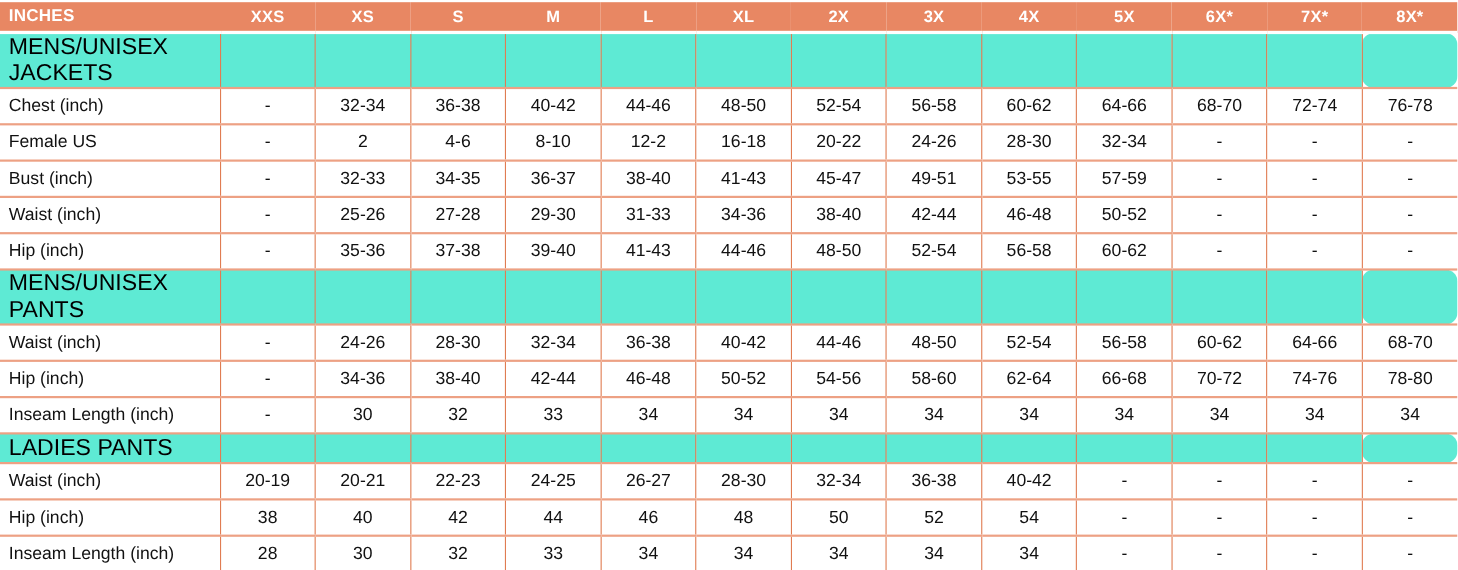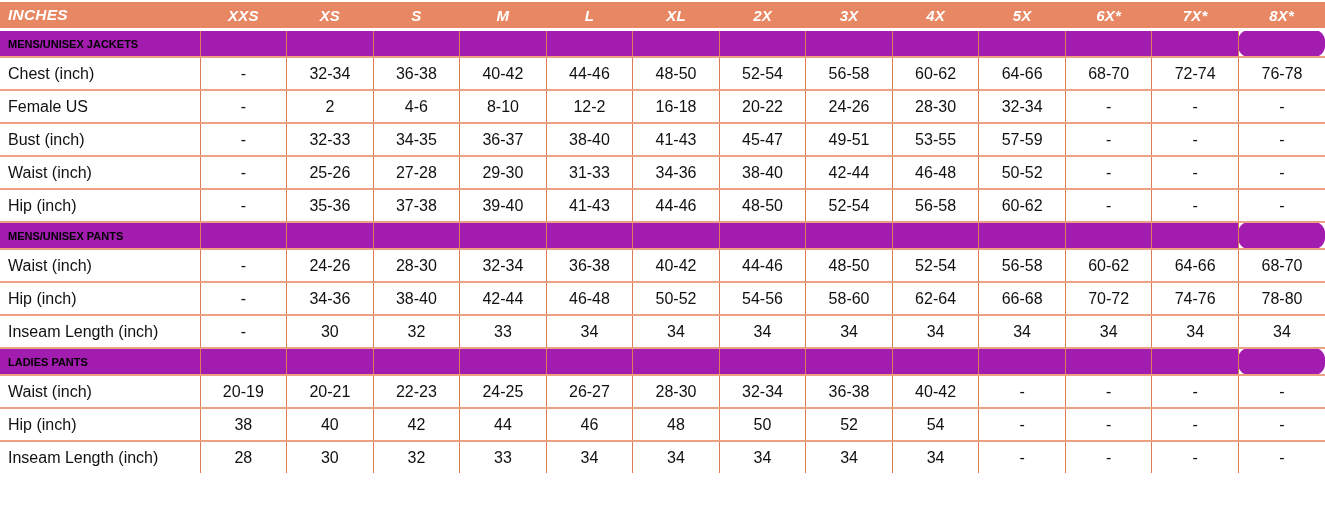--- a/index.html
+++ b/index.html
@@ -23,21 +23,20 @@
     background: #E88763;
     color: #ffffff;
     font-weight: bold;
     font-size: 15px;
     height: 26px;
     padding: 0;
     text-align: center;
     border: none;
     border-bottom: 3px solid #ffffff;
     letter-spacing: 0.2px;
-    font-style: italic;
   }
   table.size-chart thead th.unit-cell {
     text-align: left;
     padding-left: 8px;
     font-size: 15.5px;
   }
   
   table.size-chart td {
     font-size: 16px;
     color: #111111;
@@ -48,24 +47,24 @@
     border-right: 1px solid #E07C52;
     background: #ffffff;
   }
   table.size-chart td:first-child {
     border-left: none;
     text-align: left;
     padding-left: 8px;
   }
   table.size-chart td:last-child { border-right: none; border-radius: 11px; }
   tr.section-row td {
-    background: #a21caf;
+    background: #5eead4;
     height: 25px;
-    font-weight: bold;
-    font-size: 11px;
+    font-weight: normal;
+    font-size: 21px;
     color: #000000;
   }
   tr.data-row td { height: 31px; }
 </style>
 </head>
 <body>
 
 <div class="chart-wrap">
   <table class="size-chart">
     <colgroup>

